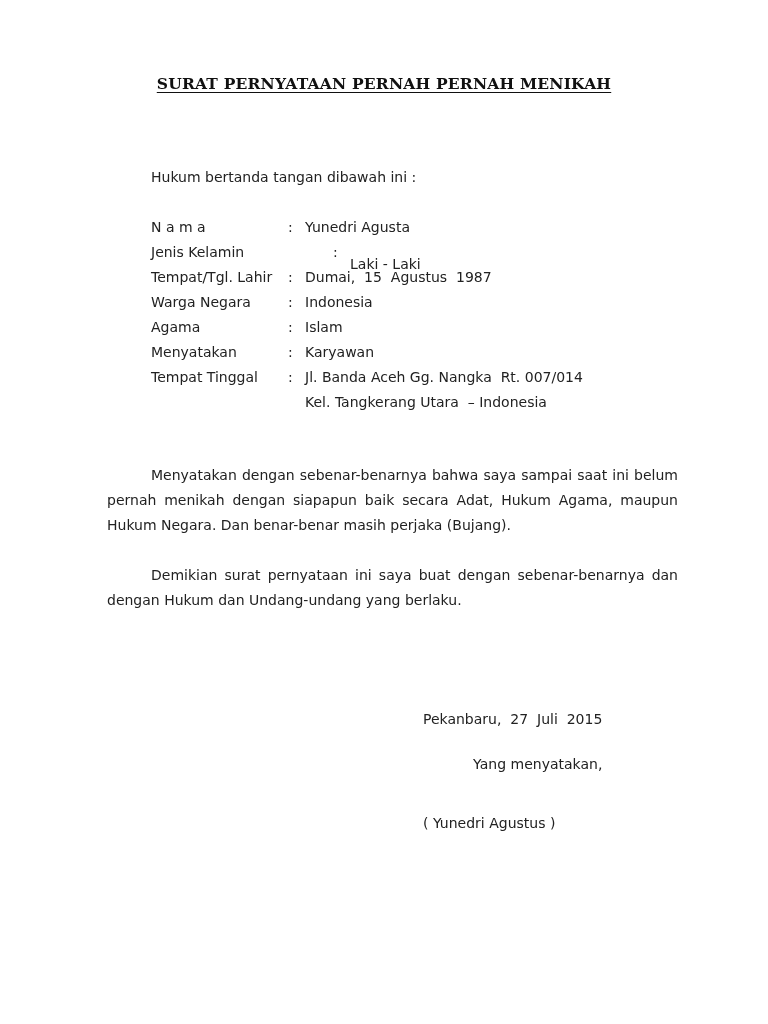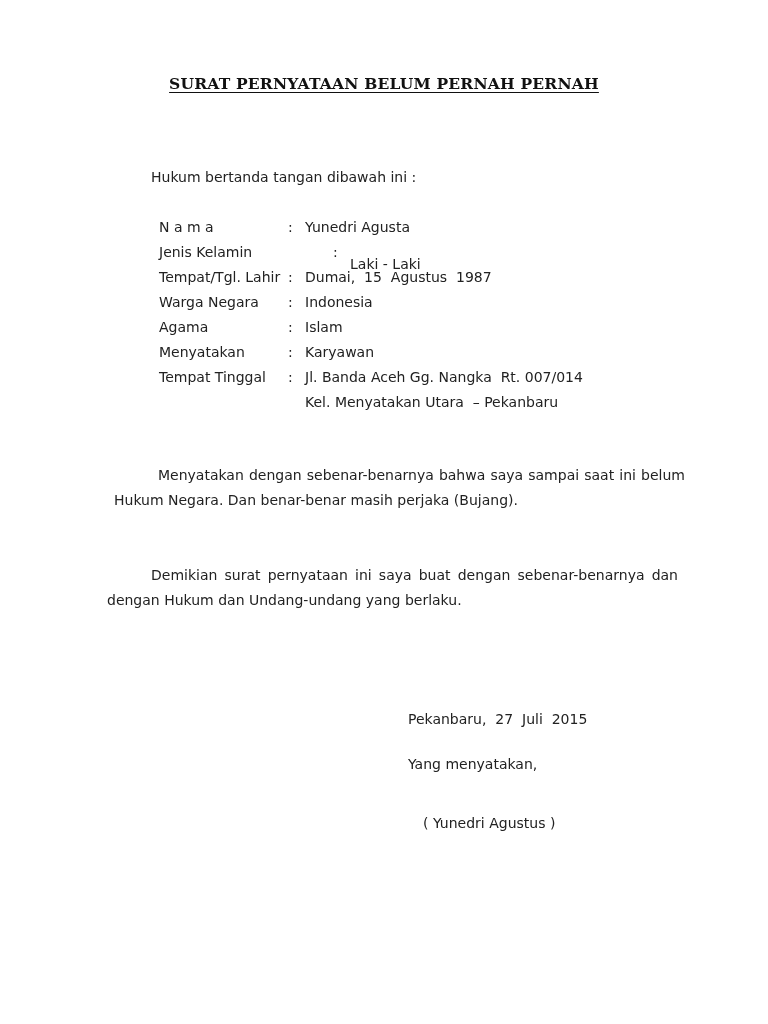--- a/index.html
+++ b/index.html
@@ -46,21 +46,20 @@
     .field-row {
       position: relative;
       height: 25px;
       line-height: 20px;
       white-space: pre;
     }
     .field-label {
       position: absolute;
       left: 0;
       top: 0;
-      margin-left: 8px;
     }
     .field-colon {
       position: absolute;
       left: 137px;
       top: 0;
     }
     .field-value {
       position: absolute;
       left: 154px;
       top: 0;
@@ -82,41 +81,42 @@
       white-space: nowrap;
     }
     .para .line.last {
       text-align-last: left;
     }
     .para .line.first {
       padding-left: 44px;
       text-indent: 0;
     }
     .para .line:not(.first) { text-indent: 0; }
-    .para1 { top: 463px; margin-left: 7px; }
+    .para1 { top: 463px; }
     .para2 { top: 563px; }
     .signature {
       position: absolute;
-      left: 408px;
+      left: 423px;
       top: 682px;
       line-height: 15px;
       white-space: pre;
+      text-align: right;
     }
     .signer {
       position: absolute;
       left: 423px;
       top: 815px;
       white-space: pre;
     }
   </style>
 </head>
 <body>
 
 <div class="title">
-  <span>SURAT PERNYATAAN BELUM PERNAH PERNAH</span>
+  <span>SURAT PERNYATAAN PERNAH PERNAH MENIKAH</span>
 </div>
 
 <div class="intro">Hukum bertanda tangan dibawah ini :</div>
 
 <div class="fields">
   <div class="field-row">
     <span class="field-label">N a m a</span>
     <span class="field-colon">:</span>
     <span class="field-value">Yunedri Agusta</span>
   </div>
@@ -144,26 +144,27 @@
     <span class="field-label">Menyatakan</span>
     <span class="field-colon">:</span>
     <span class="field-value">Karyawan</span>
   </div>
   <div class="field-row">
     <span class="field-label">Tempat Tinggal</span>
     <span class="field-colon">:</span>
     <span class="field-value">Jl. Banda Aceh Gg. Nangka  Rt. 007/014</span>
   </div>
   <div class="field-row">
-    <span class="field-value">Kel. Menyatakan Utara  – Pekanbaru</span>
+    <span class="field-value">Kel. Tangkerang Utara  – Indonesia</span>
   </div>
 </div>
 
 <div class="para para1">
   <span class="line first">Menyatakan dengan sebenar-benarnya bahwa saya sampai saat ini belum</span>
+  <span class="line">pernah menikah dengan siapapun baik secara Adat, Hukum Agama, maupun</span>
   <span class="line last">Hukum Negara. Dan benar-benar masih perjaka (Bujang).</span>
 </div>
 
 <div class="para para2">
   <span class="line first">Demikian surat pernyataan ini saya buat dengan sebenar-benarnya dan</span>
   <span class="line last">dengan Hukum dan Undang-undang yang berlaku.</span>
 </div>
 
 <div class="signature">
   <div>Pekanbaru,  27  Juli  2015</div>

